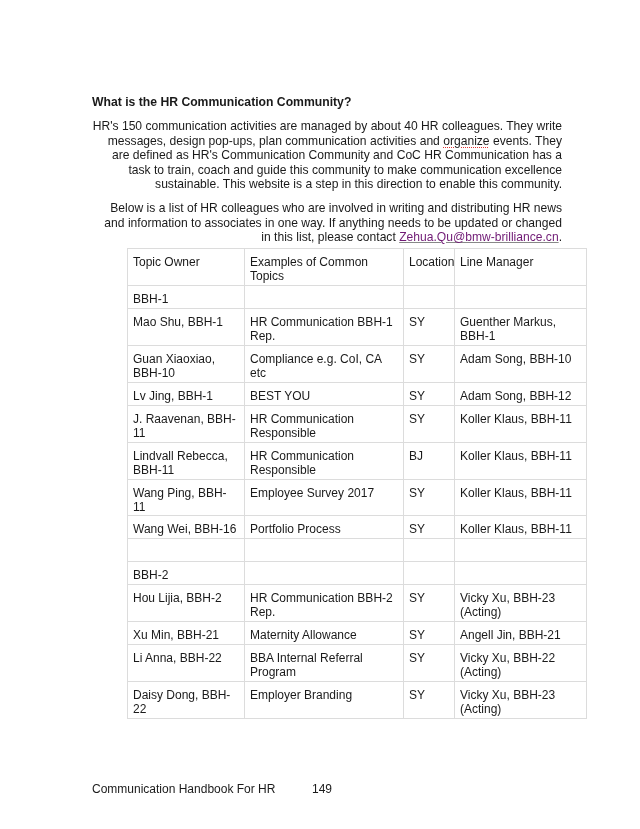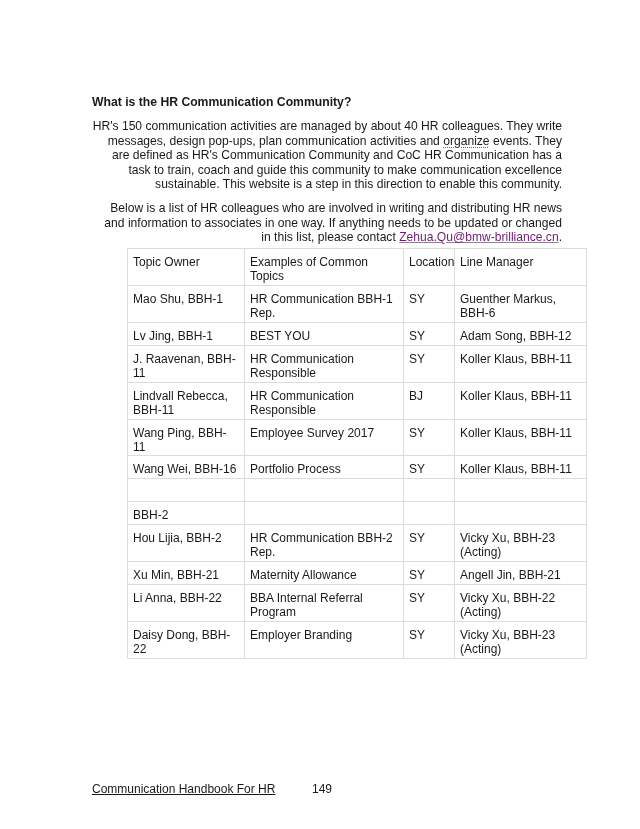--- a/index.html
+++ b/index.html
@@ -26,21 +26,21 @@
     width: 459px; font-size: 12px; line-height: 14.4px; margin-left: 36px;
   }
   table.roster td {
     border: 1px solid #dcdcdc; vertical-align: top;
     padding: 6px 5px 0 5px; box-sizing: border-box;
   }
   col.c1 { width: 117px; } col.c2 { width: 159px; } col.c3 { width: 51px; } col.c4 { width: 132px; }
   tr.h2 td { height: 37px; }
   tr.h1 td { height: 23px; }
   .footer {
-    position: absolute; top: 782px; left: 92px; font-size: 12px; text-decoration: underline;
+    position: absolute; top: 782px; left: 92px; font-size: 12px;
   }
   .pagenum { position: absolute; top: 782px; left: 312px; font-size: 12px; }
 </style>
 </head>
 <body>
 
 <div class="page">
   <h3 class="heading">What is the HR Communication Community?</h3>
 
   <p class="para p1"><span>HR's 150 communication activities are managed by about 40 HR colleagues. They write messages, design pop-ups, plan communication activities and </span><span class="spell">organize</span><span> events. They are defined as HR's Communication Community and CoC HR Communication has a task to train, coach and guide this community to make communication excellence sustainable. This website is a step in this direction to enable this community.</span></p>
@@ -54,25 +54,37 @@
         <col class="c3">
         <col class="c4">
       </colgroup>
     <tbody id="tbody">
         <tr class="h2">
           <td>Topic Owner</td>
           <td>Examples of Common Topics</td>
           <td>Location</td>
           <td>Line Manager</td>
         </tr>
+        <tr class="h1">
+          <td>BBH-1</td>
+          <td></td>
+          <td></td>
+          <td></td>
+        </tr>
         <tr class="h2">
           <td>Mao Shu, BBH-1</td>
           <td>HR Communication BBH-1 Rep.</td>
           <td>SY</td>
-          <td>Guenther Markus, BBH-6</td>
+          <td>Guenther Markus, BBH-1</td>
+        </tr>
+        <tr class="h2">
+          <td>Guan Xiaoxiao, BBH-10</td>
+          <td>Compliance e.g. CoI, CA etc</td>
+          <td>SY</td>
+          <td>Adam Song, BBH-10</td>
         </tr>
         <tr class="h1">
           <td>Lv Jing, BBH-1</td>
           <td>BEST YOU</td>
           <td>SY</td>
           <td>Adam Song, BBH-12</td>
         </tr>
         <tr class="h2">
           <td>J. Raavenan, BBH-11</td>
           <td>HR Communication Responsible</td>

